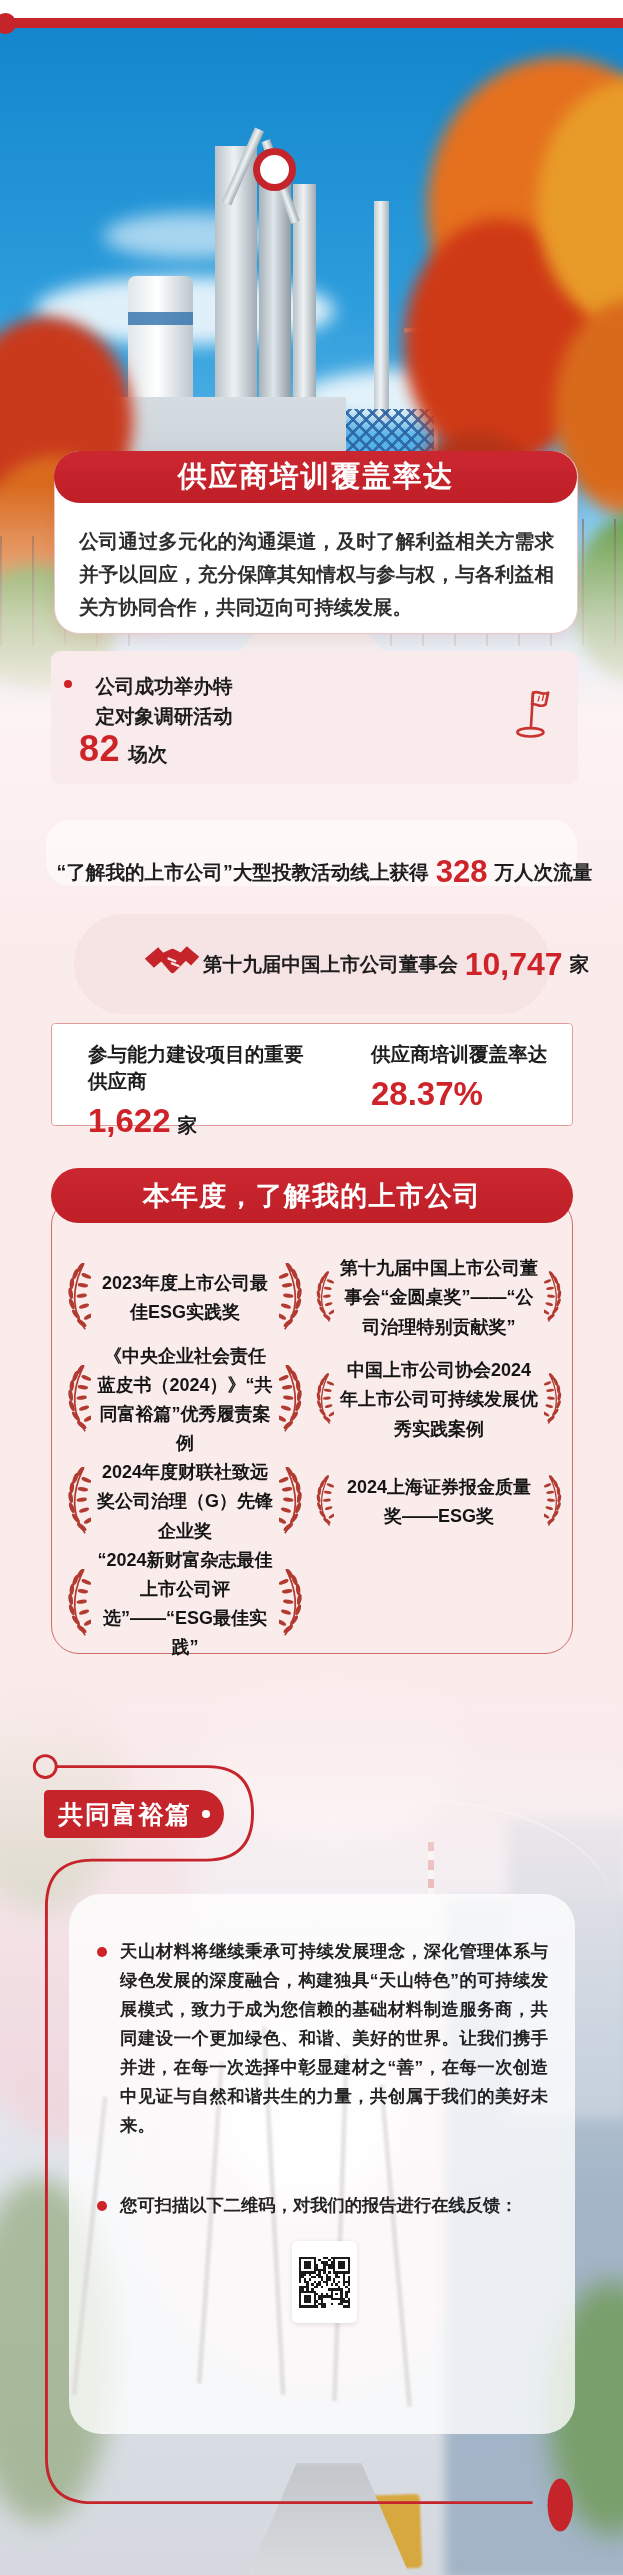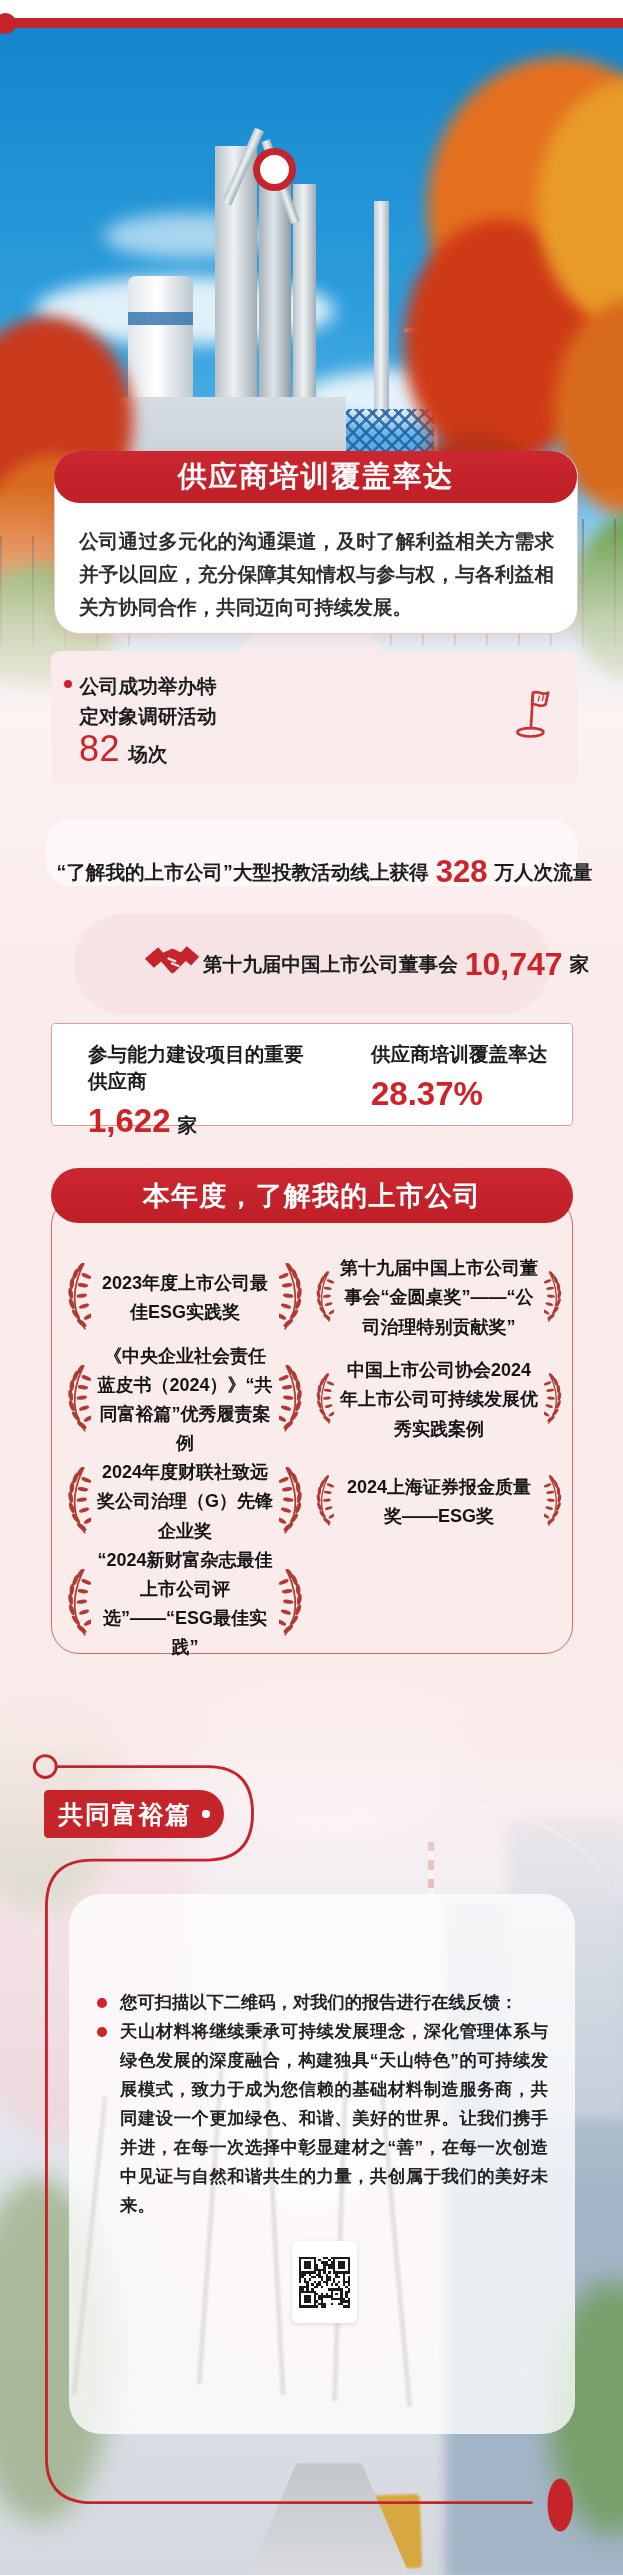--- a/index.html
+++ b/index.html
@@ -32,29 +32,29 @@
 
   
   .card1{position:absolute;left:54px;top:451px;width:522px;height:181px;background:#fff;border:0.6px solid #efc6c6;border-radius:25.4px;box-shadow:0 5.8px 14px rgba(186,62,62,.10);z-index:2;}
   .card1-banner{position:absolute;left:-0.6px;top:-0.6px;width:523px;height:52px;border-radius:25.4px;background:linear-gradient(180deg,#cb2730,#bf1f27);display:flex;align-items:center;justify-content:center;}
   .card1-banner span{color:#fff;font-size:29px;font-weight:800;letter-spacing:1.7px;}
   .card1 p{margin:0;padding:73px 23px 0 24px;font-size:19.6px;line-height:33px;font-weight:600;color:#2e2e2e;text-align:justify;}
 
   
   .stats-row{position:absolute;left:51px;top:651px;width:527px;display:flex;gap:18px;z-index:2;}
   .stat-card{flex:1;height:133px;background:var(--card-pink);border-radius:9.2px;box-sizing:border-box;padding:19.6px 12.7px 0 11.5px;position:relative;}
-  .stat-top{display:flex;align-items:flex-start;}
+  .stat-top{display:flex;align-items:flex-start;gap:16px;}
   .dot{width:8.7px;height:8.7px;border-radius:50%;background:var(--num);flex:none;}
   .stat-top .dot{margin:9.2px 7px 0 1.2px;}
   .stat-label{font-size:19.6px;line-height:30px;font-weight:700;color:#1d1d1d;}
   .stat-label.w1{width:142px;}
   .stat-label.w2{width:163px;}
   .stat-icon{margin-left:auto;margin-top:15px;margin-right:9.2px;flex:none;}
   .stat-num{position:absolute;left:28px;bottom:14px;display:flex;align-items:baseline;}
-  .stat-num b{font-size:36px;font-weight:400;color:var(--num);letter-spacing:0.6px;}
+  .stat-num b{font-size:36px;font-weight:700;color:var(--num);letter-spacing:0.6px;}
   .stat-num span{font-size:19.6px;font-weight:700;color:#1d1d1d;margin-left:8px;}
 
   
   .edu-panel{position:absolute;left:46px;top:820px;width:531px;height:66px;background:rgba(255,255,255,.55);border-radius:24px;display:flex;align-items:center;padding:0 0 0 10.4px;box-sizing:border-box;z-index:2;}
   .edu-line{display:flex;align-items:center;font-size:19.6px;font-weight:700;color:#1d1d1d;white-space:nowrap;margin-top:38px;}
   .edu-line b{font-size:31px;font-weight:800;color:var(--num);margin:0 7px;}
 
   
   .pill{position:absolute;left:74px;top:914px;width:476px;height:100px;background:#f6e3e4;border-radius:50px;display:flex;align-items:center;box-sizing:border-box;padding-left:67px;z-index:2;}
   .pill-text{flex:1;display:flex;align-items:center;justify-content:center;padding-right:40px;font-size:19.6px;font-weight:700;color:#1d1d1d;white-space:nowrap;}
@@ -347,27 +347,27 @@
     <path d="M97 3060 H359 Q437 3060 437 3141 Q437 3222 357 3222 H160 Q80 3222 80 3302 V4257 Q80 4335 160 4335 H922" fill="none" stroke="#c5242b" stroke-width="5"></path>
     <ellipse cx="970" cy="4339" rx="22" ry="46" fill="#c5242b"></ellipse>
   </svg>
 
   <div class="badge">
     <span>共同富裕篇</span>
     <i></i>
   </div>
 
   <div class="outlook-card">
+    <div class="brow">
+      <span class="dot"></span>
+      <span class="btext">天山材料将继续秉承可持续发展理念，深化管理体系与绿色发展的深度融合，构建独具“天山特色”的可持续发展模式，致力于成为您信赖的基础材料制造服务商，共同建设一个更加绿色、和谐、美好的世界。让我们携手并进，在每一次选择中彰显建材之“善”，在每一次创造中见证与自然和谐共生的力量，共创属于我们的美好未来。</span>
+    </div>
     <div class="brow second">
       <span class="dot"></span>
       <span class="btext">您可扫描以下二维码，对我们的报告进行在线反馈：</span>
-    </div>
-    <div class="brow">
-      <span class="dot"></span>
-      <span class="btext">天山材料将继续秉承可持续发展理念，深化管理体系与绿色发展的深度融合，构建独具“天山特色”的可持续发展模式，致力于成为您信赖的基础材料制造服务商，共同建设一个更加绿色、和谐、美好的世界。让我们携手并进，在每一次选择中彰显建材之“善”，在每一次创造中见证与自然和谐共生的力量，共创属于我们的美好未来。</span>
     </div>
     <div class="qr-wrap">
       <div class="qr">
           <i style="grid-row:1;grid-column:1"></i>
           <i style="grid-row:1;grid-column:2"></i>
           <i style="grid-row:1;grid-column:3"></i>
           <i style="grid-row:1;grid-column:4"></i>
           <i style="grid-row:1;grid-column:5"></i>
           <i style="grid-row:1;grid-column:6"></i>
           <i style="grid-row:1;grid-column:7"></i>

